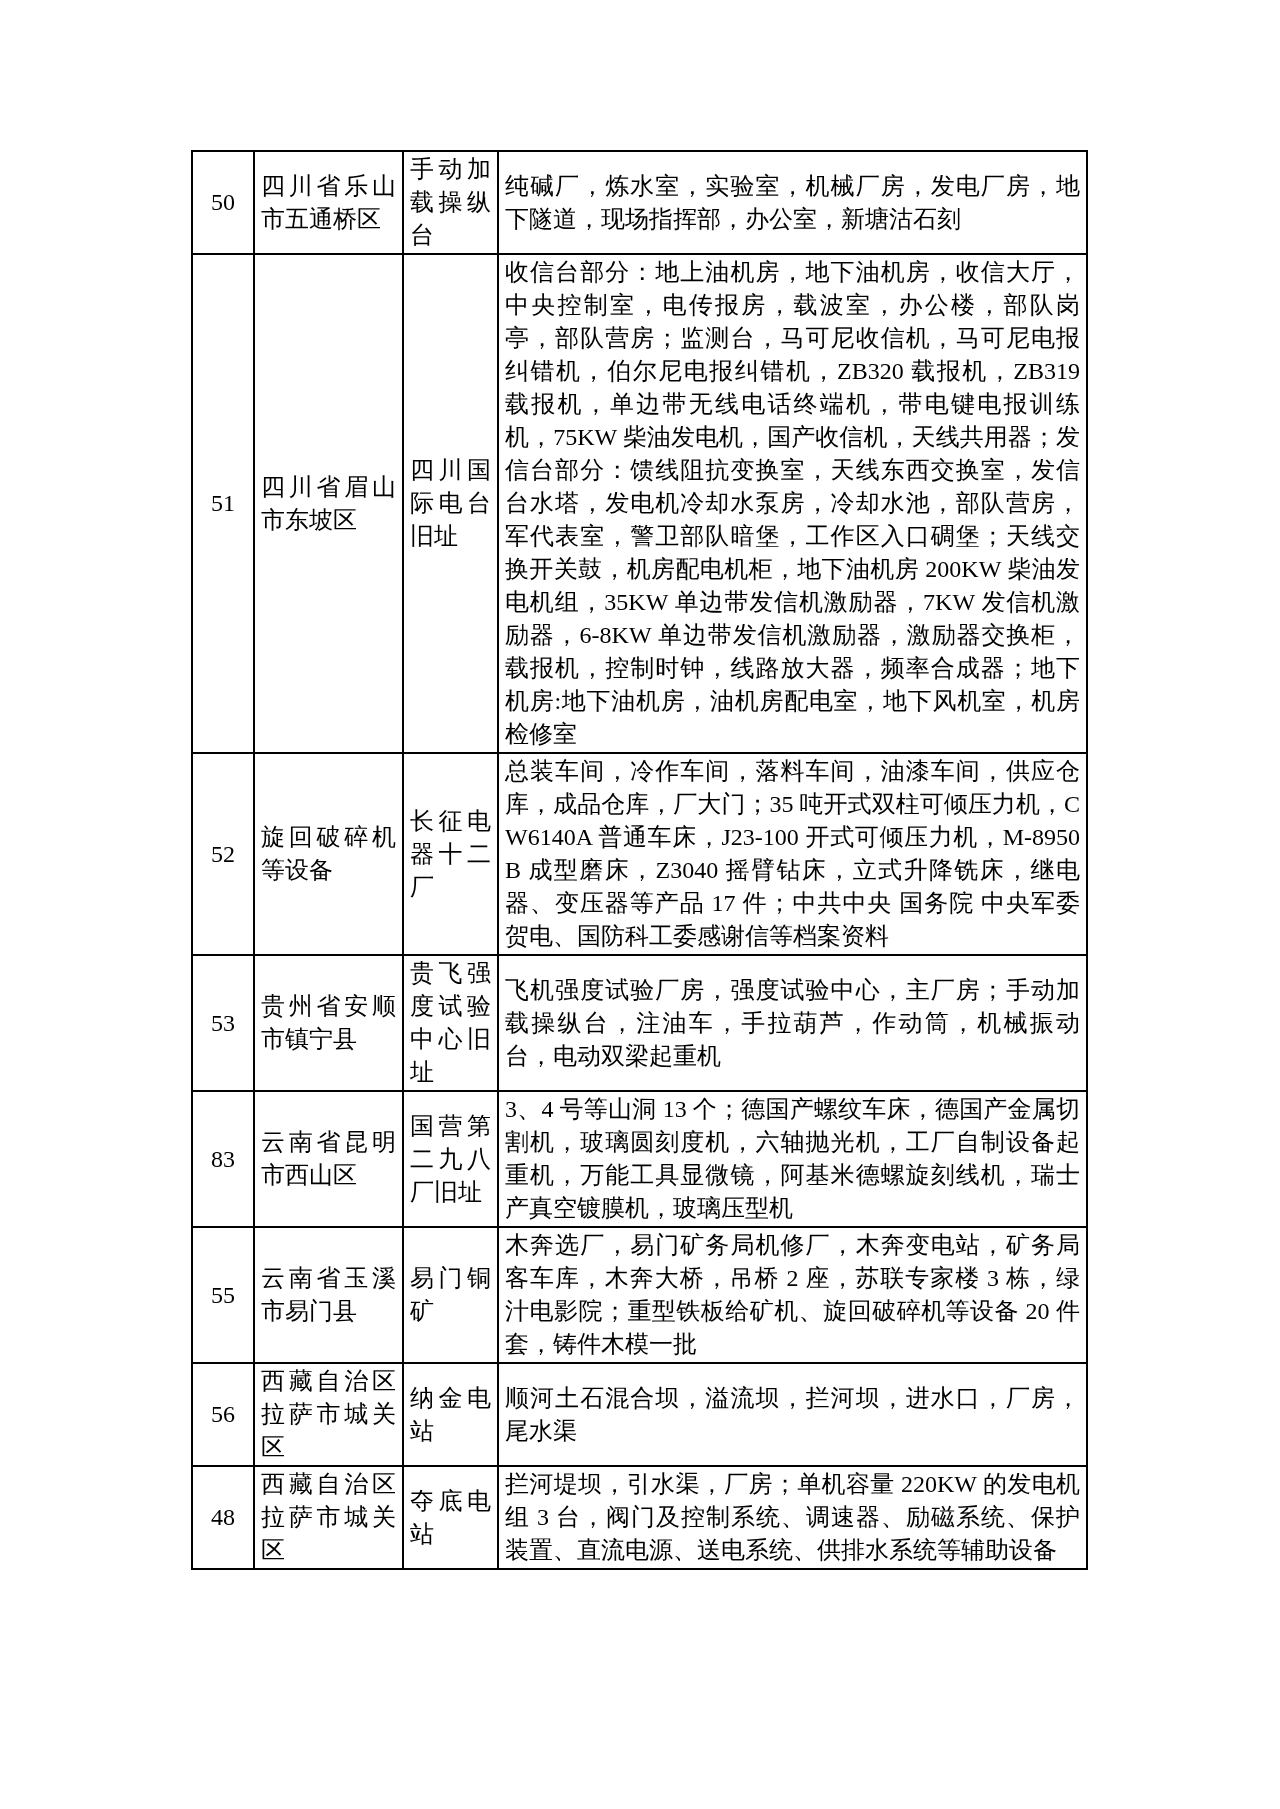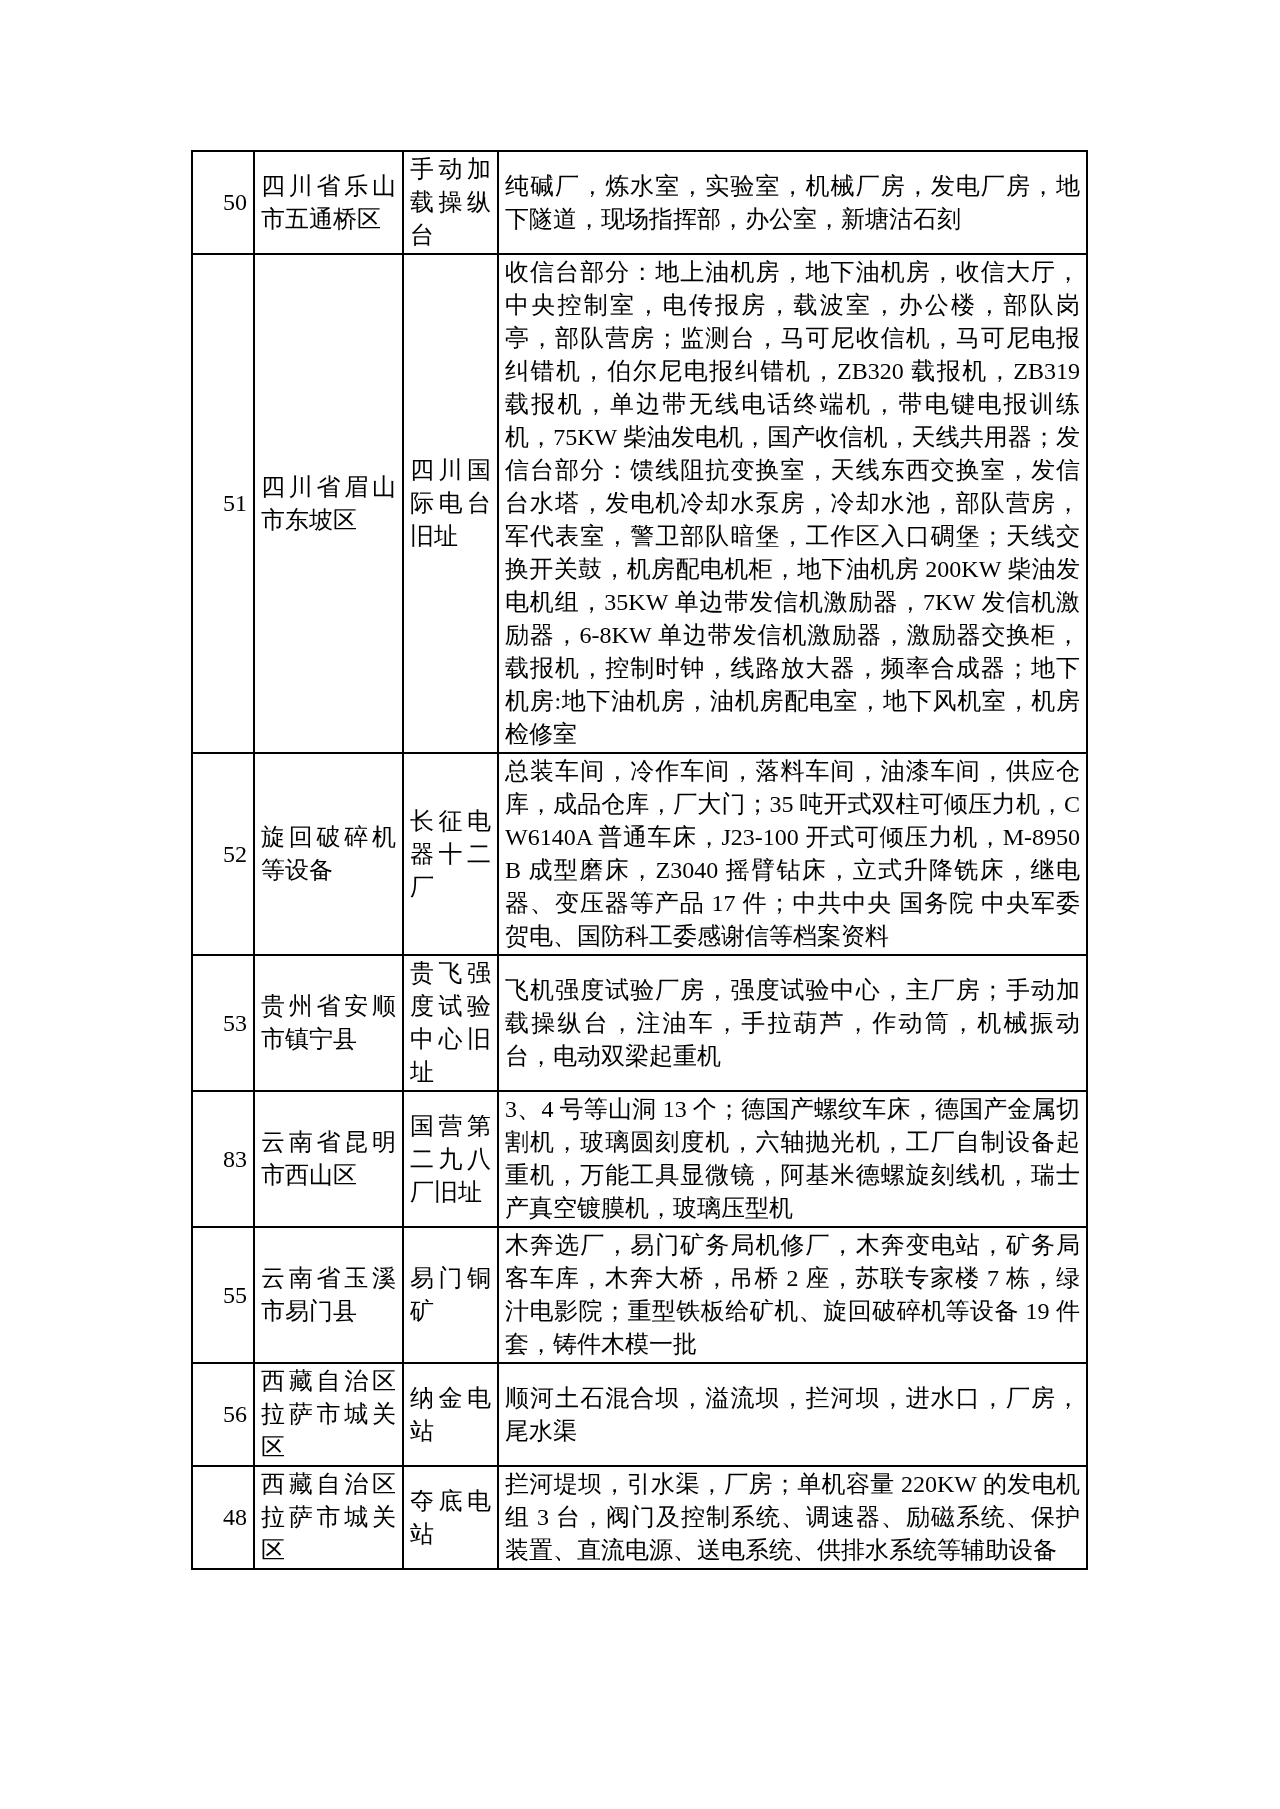--- a/index.html
+++ b/index.html
@@ -25,21 +25,21 @@
   table.doc-table td {
     border: 2px solid #000000;
     vertical-align: middle;
     padding: 1px 6px;
     font-size: 24px;
     line-height: 33px;
     word-break: break-all;
     overflow-wrap: break-word;
   }
   td.c-num {
-    text-align: right;
+    text-align: center;
     font-family: "Liberation Serif", "DejaVu Serif", serif;
   }
   td.c-loc, td.c-site, td.c-desc {
     text-align: justify;
     text-align-last: left;
   }
 </style>
 </head>
 <body>
 
@@ -78,21 +78,21 @@
       <tr>
     <td class="c-num">83</td>
     <td class="c-loc">云南省昆明市西山区</td>
     <td class="c-site">国营第二九八厂旧址</td>
     <td class="c-desc">3、4 号等山洞 13 个；德国产螺纹车床，德国产金属切割机，玻璃圆刻度机，六轴抛光机，工厂自制设备起重机，万能工具显微镜，阿基米德螺旋刻线机，瑞士产真空镀膜机，玻璃压型机</td>
   </tr>
       <tr>
     <td class="c-num">55</td>
     <td class="c-loc">云南省玉溪市易门县</td>
     <td class="c-site">易门铜矿</td>
-    <td class="c-desc">木奔选厂，易门矿务局机修厂，木奔变电站，矿务局客车库，木奔大桥，吊桥 2 座，苏联专家楼 7 栋，绿汁电影院；重型铁板给矿机、旋回破碎机等设备 19 件套，铸件木模一批</td>
+    <td class="c-desc">木奔选厂，易门矿务局机修厂，木奔变电站，矿务局客车库，木奔大桥，吊桥 2 座，苏联专家楼 3 栋，绿汁电影院；重型铁板给矿机、旋回破碎机等设备 20 件套，铸件木模一批</td>
   </tr>
       <tr>
     <td class="c-num">56</td>
     <td class="c-loc">西藏自治区拉萨市城关区</td>
     <td class="c-site">纳金电站</td>
     <td class="c-desc">顺河土石混合坝，溢流坝，拦河坝，进水口，厂房，尾水渠</td>
   </tr>
       <tr>
     <td class="c-num">48</td>
     <td class="c-loc">西藏自治区拉萨市城关区</td>

